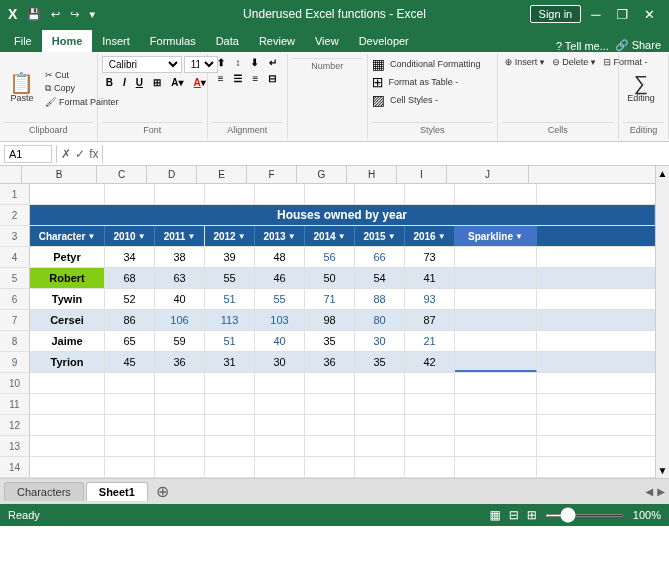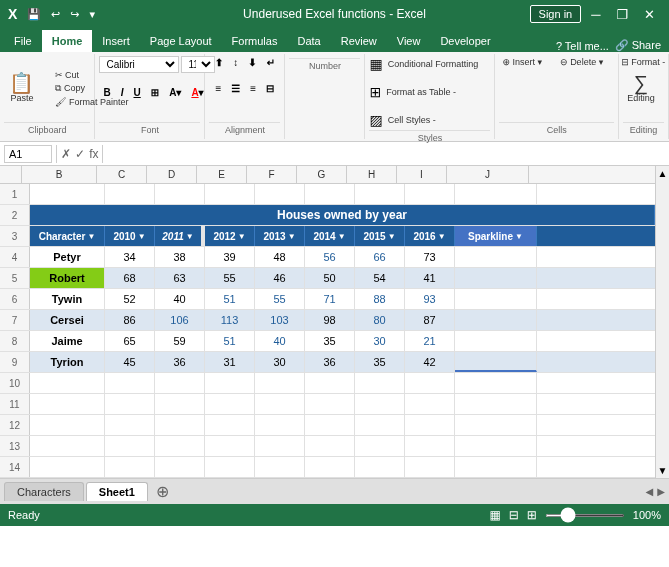--- a/index.html
+++ b/index.html
@@ -59,21 +59,21 @@
       display: flex;
       flex-direction: column;
       border-right: 1px solid #ddd;
       padding: 2px 4px;
       min-width: 50px;
     }
     .ribbon-group-content {
       display: flex;
       flex: 1;
       align-items: center;
-      gap: 12px;
+      gap: 2px;
     }
     .ribbon-group-label {
       text-align: center;
       font-size: 9px;
       color: #666;
       padding: 2px 0;
       border-top: 1px solid #ddd;
       margin-top: 2px;
     }
     .r-btn {
@@ -294,21 +294,20 @@
     <span class="tb-btn">─</span>
     <span class="tb-btn">❐</span>
     <span class="tb-btn">✕</span>
   </div>
 </div>
 
 <div class="ribbon-tabs">
   <div class="ribbon-tab">File</div>
   <div class="ribbon-tab active">Home</div>
   <div class="ribbon-tab">Insert</div>
-  <div class="ribbon-tab">Page Layout</div>
   <div class="ribbon-tab">Formulas</div>
   <div class="ribbon-tab">Data</div>
   <div class="ribbon-tab">Review</div>
   <div class="ribbon-tab">View</div>
   <div class="ribbon-tab">Developer</div>
   <div style="margin-left:auto;display:flex;align-items:center;gap:6px;padding-right:8px;">
     <span style="color:white;font-size:11px;">? Tell me...</span>
     <span style="color:white;font-size:11px;">🔗 Share</span>
   </div>
 </div>
@@ -467,21 +466,21 @@
     <div class="grid-row tbl-header-row">
       <div class="row-num">3</div>
       <div class="cell cw-b center bold" style="background:#1f5c99;color:white;border-right:1px solid #3a7abf;font-size:10px;">
         <span>Character</span>
           <span class="dropdown-arrow">▼</span>
       </div>
       <div class="cell cw-c center bold" style="background:#1f5c99;color:white;border-right:1px solid #3a7abf;font-size:10px;">
         <span>2010</span>
           <span class="dropdown-arrow">▼</span>
       </div>
-      <div class="cell cw-d center bold" style="background:#1f5c99;color:white;border-right:4px solid #e5e5e5;font-size:10px;font-style:italic;">
+      <div class="cell cw-d center bold" style="background:#1f5c99;color:white;border-right:1px solid #e5e5e5;font-size:10px;">
         <span>2011</span>
           <span class="dropdown-arrow">▼</span>
       </div>
       <div class="cell cw-e center bold" style="background:#1f5c99;color:white;border-right:1px solid #3a7abf;font-size:10px;">
         <span>2012</span>
           <span class="dropdown-arrow">▼</span>
       </div>
       <div class="cell cw-f center bold" style="background:#1f5c99;color:white;border-right:1px solid #3a7abf;font-size:10px;">
         <span>2013</span>
           <span class="dropdown-arrow">▼</span>

